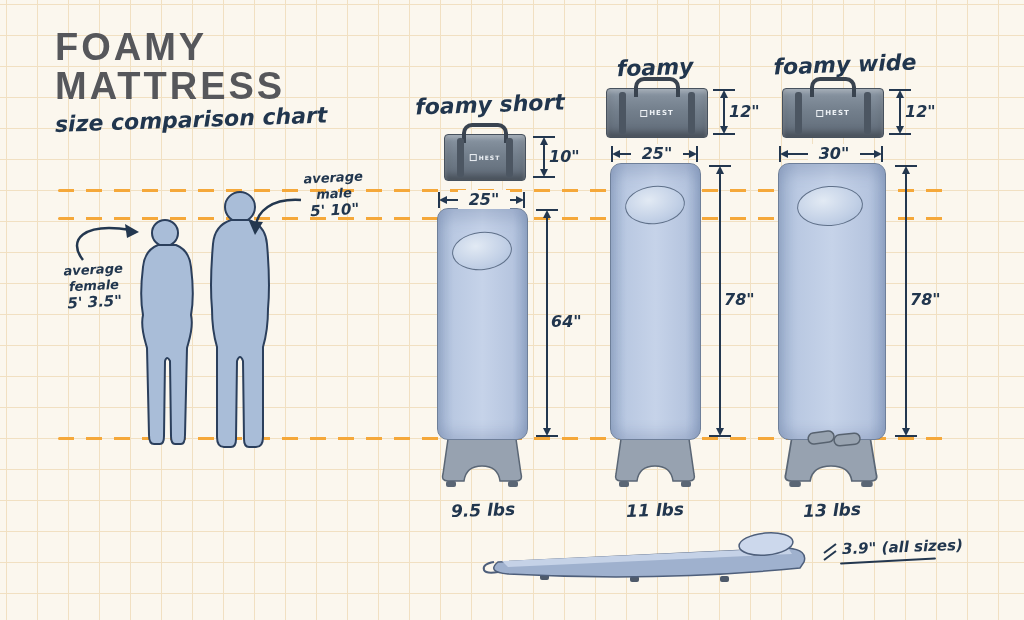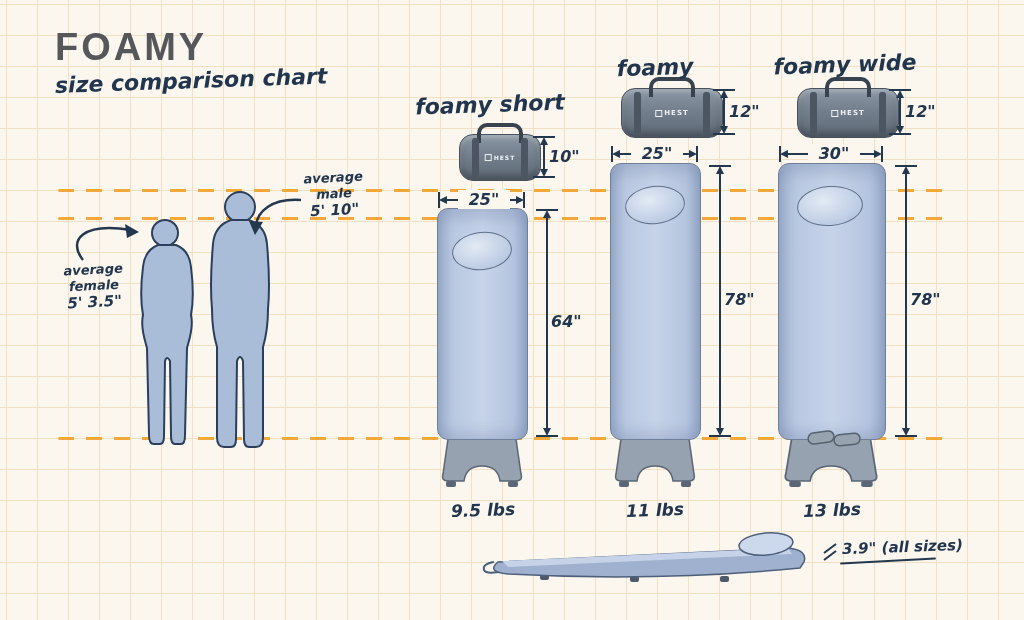--- a/index.html
+++ b/index.html
@@ -25,23 +25,23 @@
   .hand{font-style:italic;font-weight:bold;color:#21364e;}
   .fig-label{position:absolute;z-index:5;text-align:center;font-size:13px;line-height:1.2;transform:rotate(-3deg);}
   .fig-label .h{font-size:15px;}
 
   .product-name{position:absolute;z-index:5;text-align:center;font-size:22px;transform:rotate(-2deg);}
   .weight-label{position:absolute;z-index:5;text-align:center;font-size:17px;transform:rotate(-2deg);}
   .dim-label{position:absolute;z-index:6;font-size:16px;white-space:nowrap;}
   .dim-label.onbar{background:#fbf7ee;padding:0 3px;text-align:center;}
 
   
-  .bag{position:absolute;z-index:4;border-radius:14px;border:1px solid #47515d;
+  .bag{position:absolute;z-index:4;border-radius:4px;border:1px solid #47515d;
     background:linear-gradient(180deg,#8b97a4 0%,#737f8c 45%,#5f6a77 100%);
-    box-shadow:inset 0 3px 4px rgba(255,255,255,.25), inset 0 -5px 7px rgba(0,0,0,.25);margin-left:15px;}
+    box-shadow:inset 0 3px 4px rgba(255,255,255,.25), inset 0 -5px 7px rgba(0,0,0,.25);}
   .bag::before{content:"";position:absolute;left:50%;top:-12px;transform:translateX(-50%);
     width:38px;height:16px;border:4px solid #39434f;border-bottom:none;border-radius:10px 10px 0 0;}
   .strap{position:absolute;top:3px;bottom:3px;width:7px;background:#4c5662;border-radius:3px;}
   .s-left{left:12px;} .s-right{right:12px;}
   .bag-logo{position:absolute;left:50%;top:50%;transform:translate(-50%,-50%);
     color:#eef2f6;font-size:7px;font-weight:bold;letter-spacing:1px;white-space:nowrap;}
   .logo-mark{display:inline-block;width:5px;height:5px;border:1px solid #eef2f6;margin-right:2px;vertical-align:middle;}
 
   
   .mattress{position:absolute;z-index:3;border:1.5px solid #6e7f99;border-radius:11px;
@@ -62,20 +62,21 @@
 <body>
 
 <div id="canvas">
 
   <div class="dashline" style="left:58px;top:189px;width:888px;"></div>
   <div class="dashline" style="left:58px;top:217px;width:888px;"></div>
   <div class="dashline" style="left:58px;top:437px;width:888px;"></div>
 
   <div class="title-block">
     <div class="title-line">FOAMY</div>
+    <div class="title-line">MATTRESS</div>
     <div class="subtitle hand">size comparison chart</div>
   </div>
 
   <div class="fig-label hand" style="left:52px;top:262px;width:84px;">
     <div>average</div>
     <div>female</div>
     <div class="h">5' 3.5"</div>
   </div>
   <div class="fig-label hand" style="left:292px;top:170px;width:84px;">
     <div>average</div>

